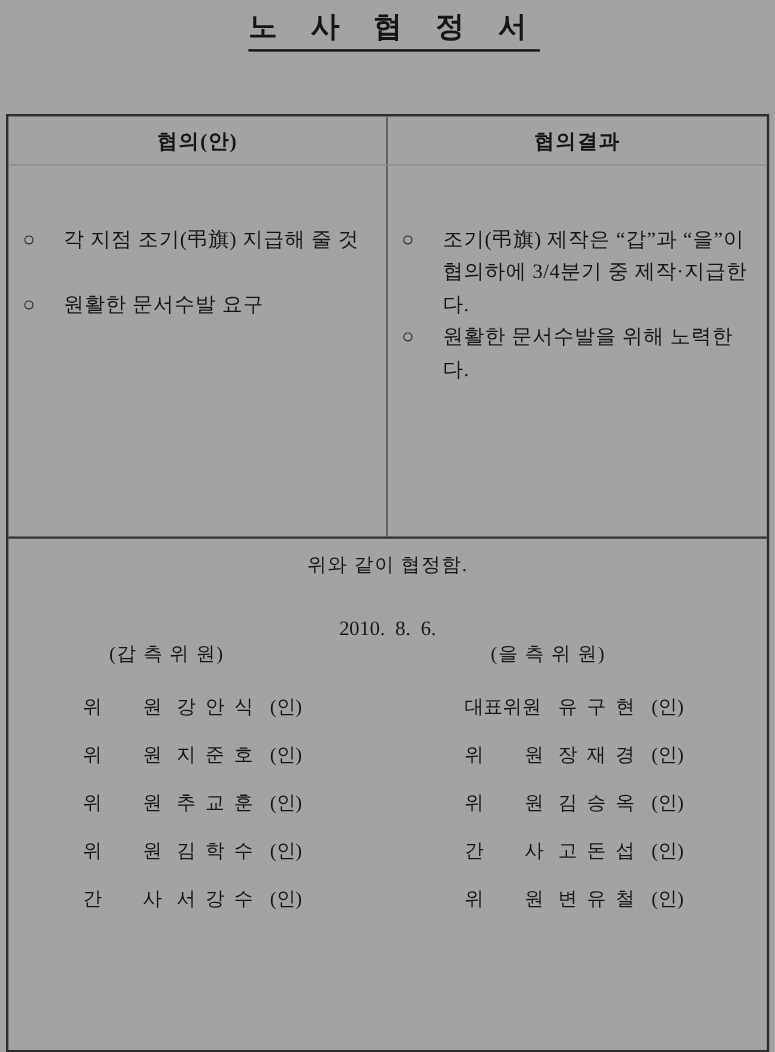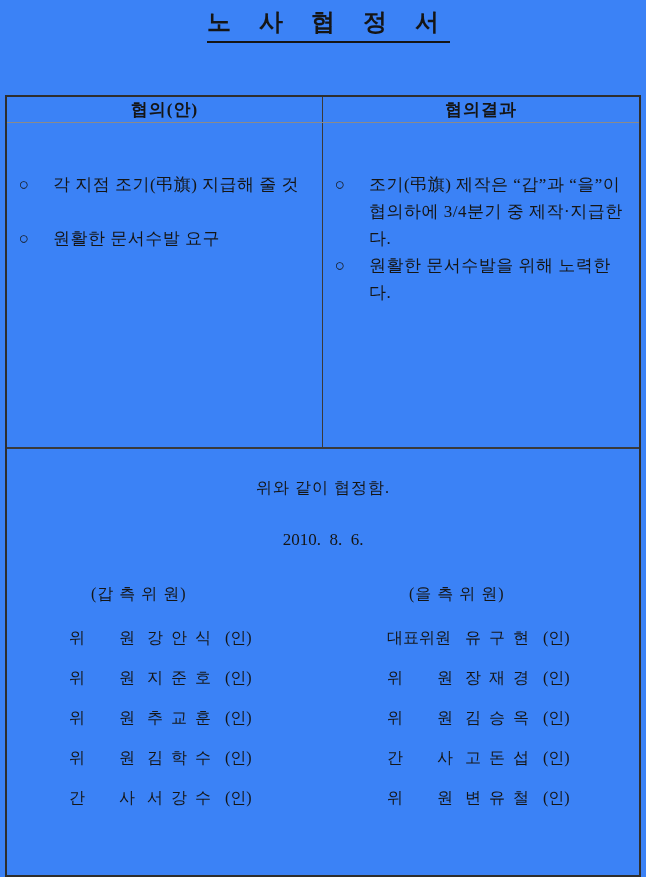--- a/index.html
+++ b/index.html
@@ -5,21 +5,21 @@
   * { margin: 0; padding: 0; box-sizing: border-box; }
   html, body { background: #ffffff; }
   body {
     font-family: "Liberation Serif", "DejaVu Serif", serif;
     color: #151515;
   }
   .page {
     position: relative;
     width: 646px;
     height: 877px;
-    background: #3b82f6;
+    background: #a3a3a3;
     overflow: hidden;
   }
 
   
   .title-wrap {
     position: absolute;
     top: 6px; left: 0; right: 0;
     text-align: center;
   }
   .doc-title {
@@ -44,21 +44,21 @@
   }
 
   
   .table-part {
     height: 352px;
     border-bottom: 2px solid #3a3a3a;
     display: flex;
     flex-direction: column;
   }
   .head-row {
-    height: 26px;
+    height: 41px;
     border-bottom: 1px solid #8a8a8a;
     display: flex;
   }
   .head-cell {
     flex: 1 1 50%;
     display: flex;
     align-items: center;
     justify-content: center;
     font-size: 17px;
     font-weight: bold;
@@ -93,39 +93,38 @@
   .item-text {
     flex: 1;
     white-space: pre-line;
     letter-spacing: 0.5px;
     margin-left: 12px;
   }
 
   
   .lower-part {
     flex: 1;
-    padding-top: 28px;
+    padding-top: 12px;
   }
   .statement {
     text-align: center;
     font-size: 16px;
     line-height: 22px;
     letter-spacing: 1px;
   }
   .date-line {
     margin-top: 30px;
     text-align: center;
     font-size: 17px;
     line-height: 22px;
     white-space: pre;
     font-family: Liberation Serif, serif;
   }
 
   .sig-columns {
-    margin-top: 32px;
     display: flex;
     padding-left: 62px;
     align-items: flex-end;
   }
   .sig-col { width: 250px; }
   .sig-col + .sig-col { margin-left: 68px; }
   .sig-header {
     font-size: 16px;
     line-height: 22px;
     margin-bottom: 22px;

